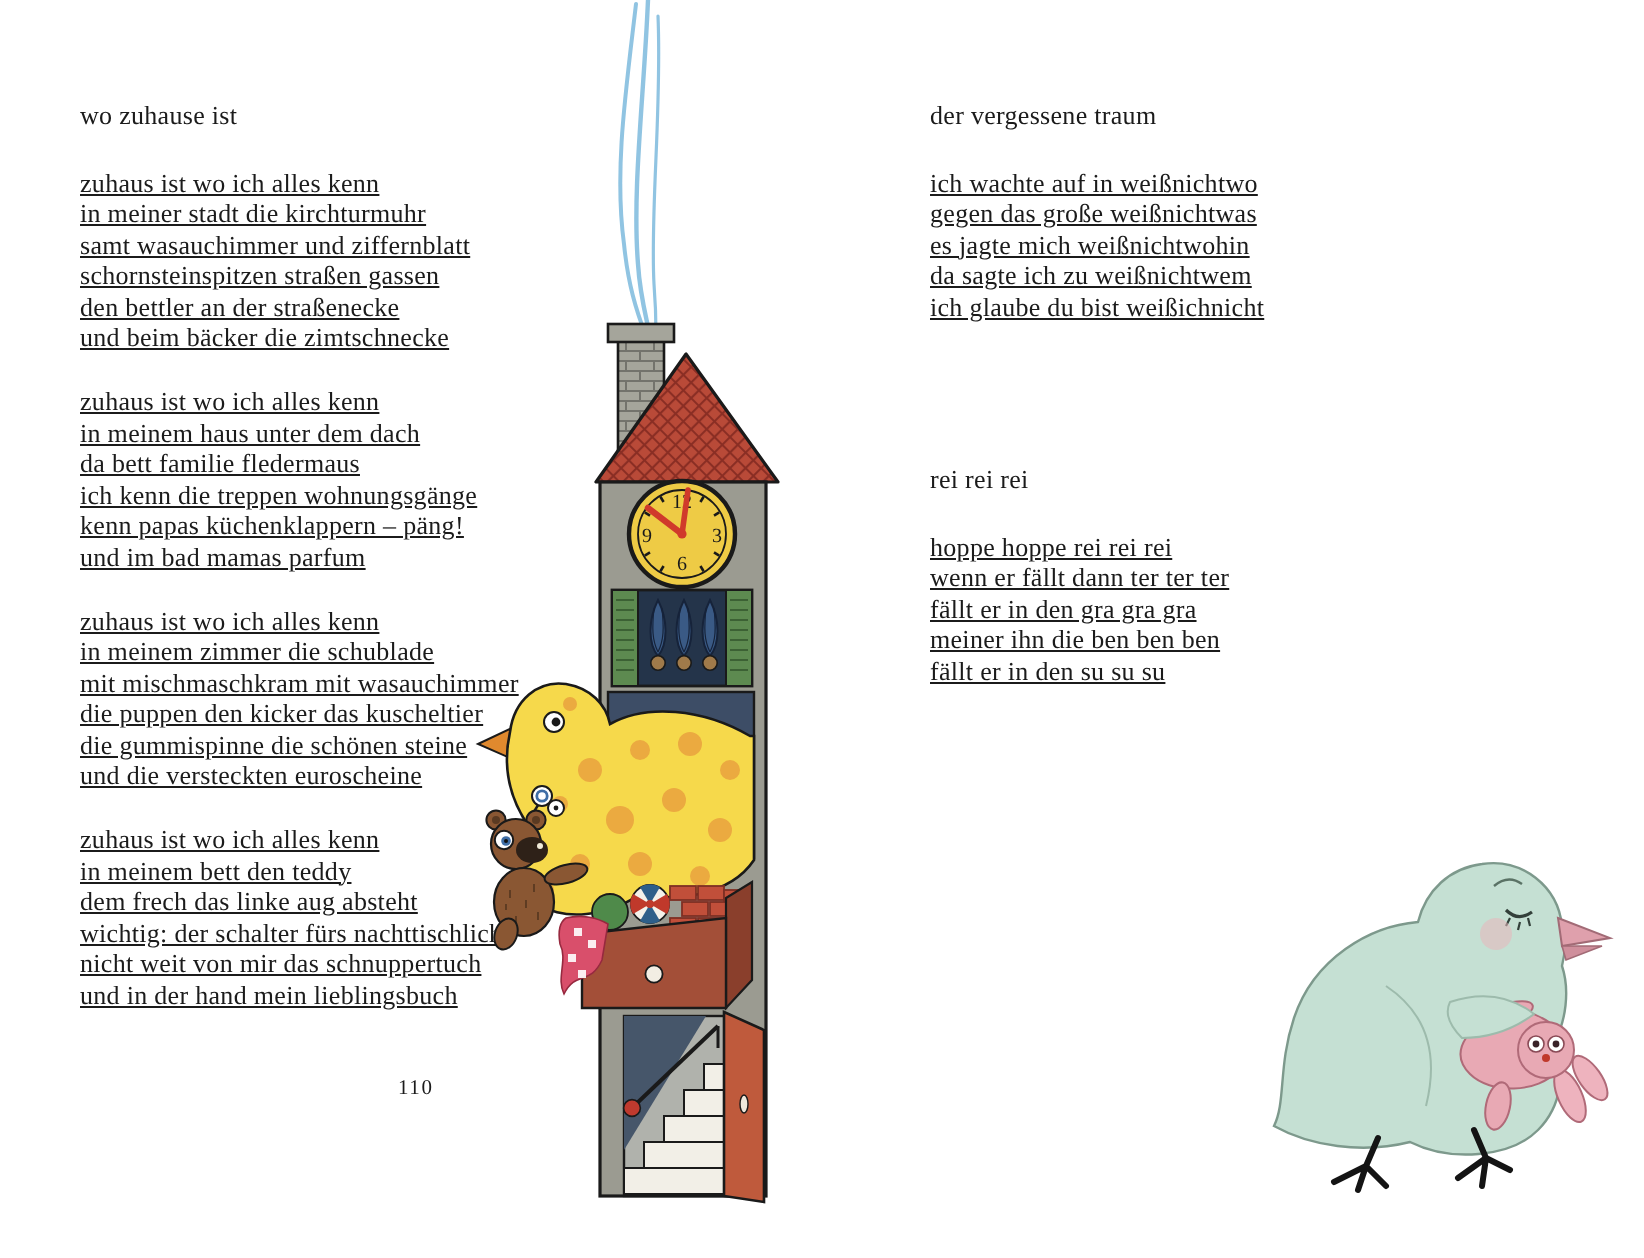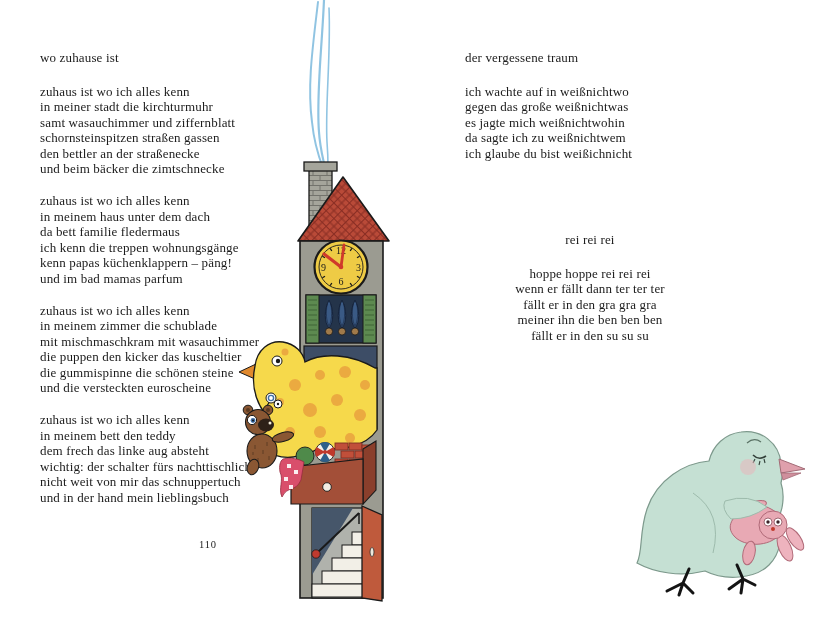--- a/index.html
+++ b/index.html
@@ -7,22 +7,22 @@
     width:822px;height:629px;position:relative;overflow:hidden;
     background:#ffffff;
     font-family:"Liberation Serif","DejaVu Serif",serif;
     color:#1b1b1b;
   }
   .poem-col{position:absolute;font-size:13px;line-height:15.5px;letter-spacing:.15px;}
   .left-col{left:40px;top:50px;width:250px;}
   .right-col{left:465px;top:50px;width:250px;}
   .poem-title{margin:0 0 18px 0;}
   .stanza{margin:0 0 16.5px 0;}
-  .poem-line{white-space:nowrap;}
-  .poem-block-2{margin-top:71px;text-align:center;}
+  .poem-line{white-space:nowrap;text-decoration:underline;}
+  .poem-block-2{margin-top:71px;}
   .page-number{position:absolute;left:199px;top:539px;font-size:10.5px;letter-spacing:.8px;}
   .illus{position:absolute;}
   #tower-illus{left:225px;top:0;}
   #pigeon-illus{left:633px;top:423px;}
   svg text.clocknum{font-family:"Liberation Serif","DejaVu Serif",serif;font-size:10px;fill:#1a1a1a;}
 </style>
 </head>
 <body>
 
 <div class="poem-col left-col">

